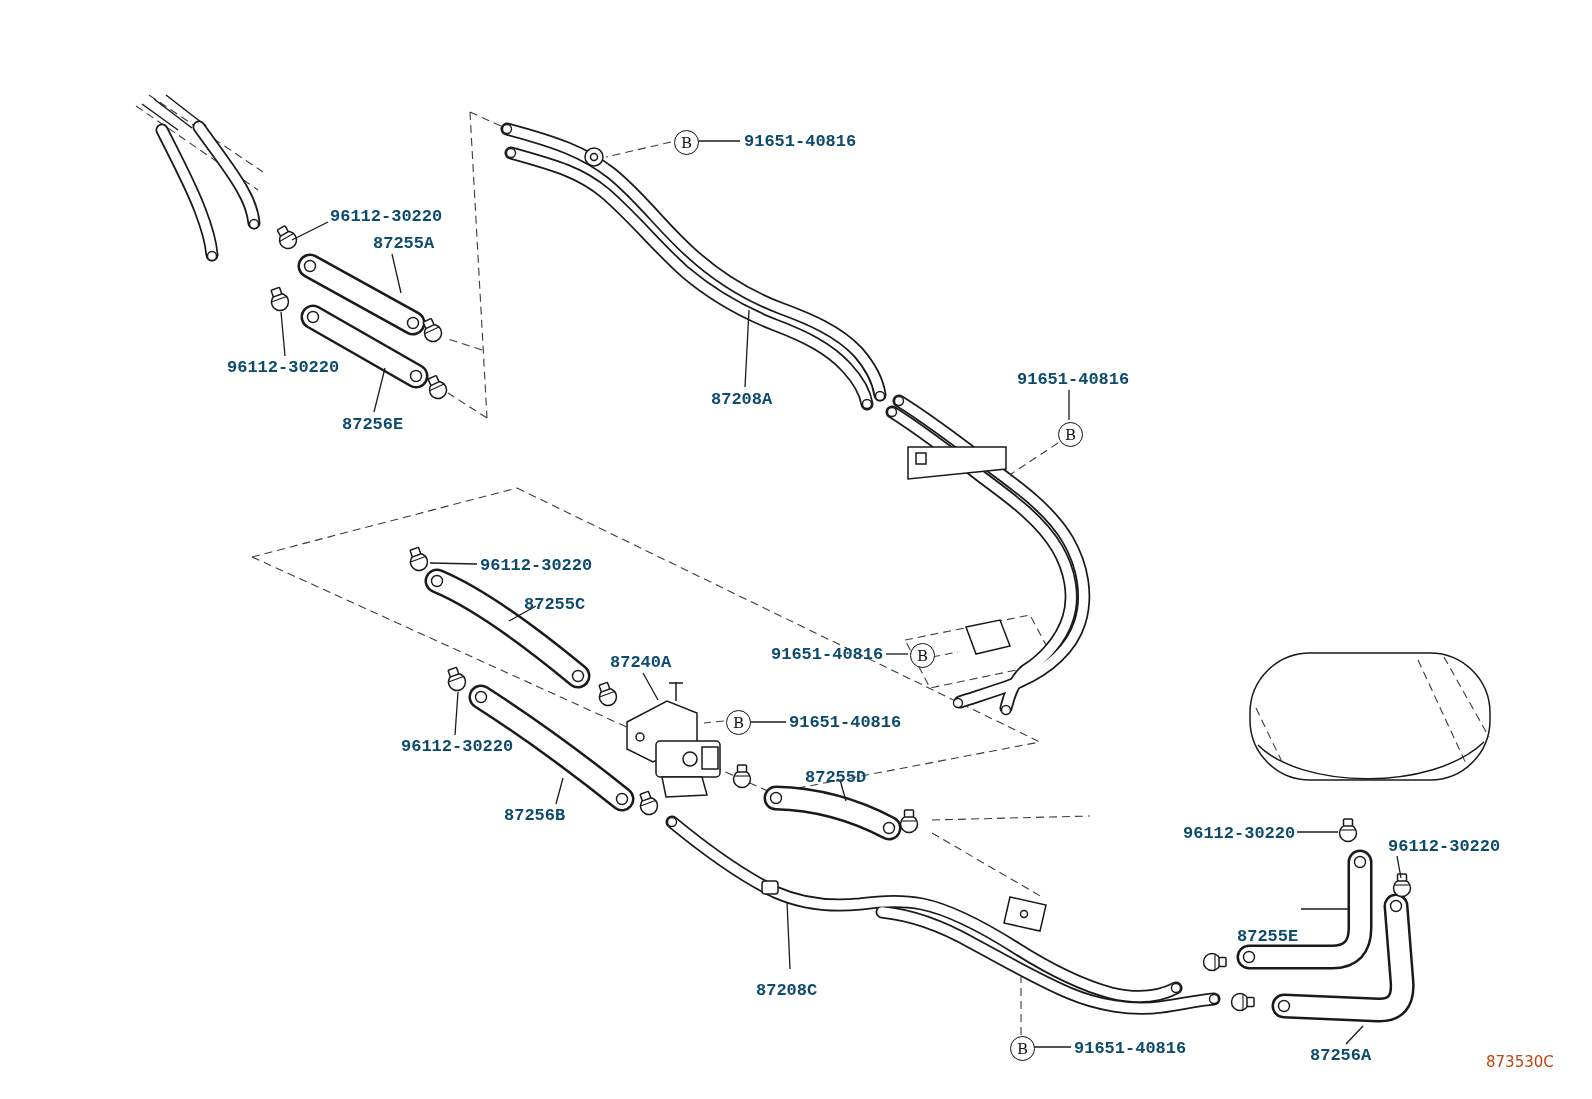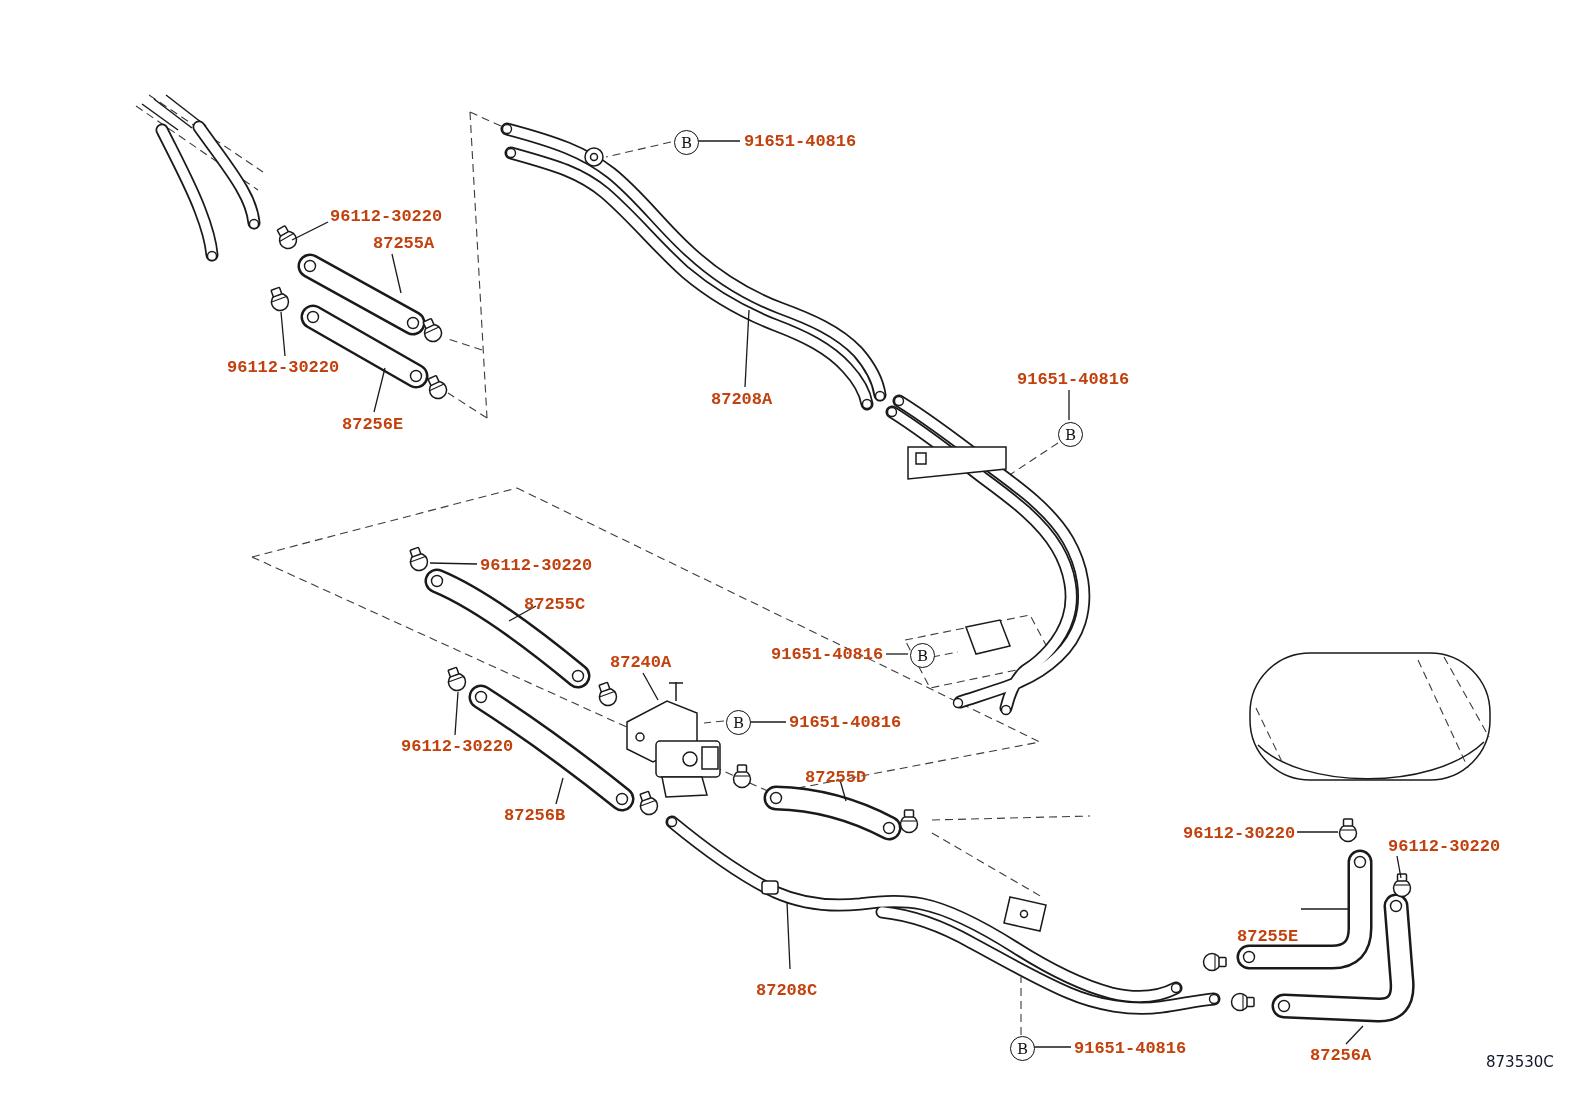--- a/index.html
+++ b/index.html
@@ -10,26 +10,26 @@
   .dash{fill:none;stroke:#3c3c3c;stroke-width:1.1;stroke-dasharray:8 5;}
   .leader{fill:none;stroke:#1a1a1a;stroke-width:1.3;}
   .tube-o{fill:none;stroke:#1a1a1a;stroke-width:25;stroke-linecap:round;}
   .tube-i{fill:none;stroke:#ffffff;stroke-width:20;stroke-linecap:round;}
   .pipe-o{fill:none;stroke:#1a1a1a;stroke-width:13;stroke-linecap:round;}
   .pipe-i{fill:none;stroke:#ffffff;stroke-width:9.5;stroke-linecap:round;}
   .part{fill:#fff;stroke:#1a1a1a;stroke-width:1.5;}
   .cap{fill:#fff;stroke:#1a1a1a;stroke-width:1.4;}
   .clamp circle,.clamp rect{fill:#fff;stroke:#1a1a1a;stroke-width:1.5;}
   .clamp line{stroke:#1a1a1a;stroke-width:1.1;}
-  .part-label{position:absolute;font:bold 17px "Liberation Mono",monospace;color:#c2410c;
+  .part-label{position:absolute;font:bold 17px "Liberation Mono",monospace;color:#0c4a6e;
               white-space:nowrap;letter-spacing:0;}
   .callout{position:absolute;width:23px;height:23px;border:1.6px solid #111;border-radius:50%;
            background:#fff;display:flex;align-items:center;justify-content:center;
            font:15px "DejaVu Serif",serif;color:#111;}
-  .drawing-number{position:absolute;font:15px "DejaVu Sans",sans-serif;color:#0f172a;}
+  .drawing-number{position:absolute;font:15px "DejaVu Sans",sans-serif;color:#c2410c;}
 </style>
 </head>
 <body>
 
 <div id="canvas">
 
   <svg width="1592" height="1099" viewBox="0 0 1592 1099">
 
     <g>
       <line class="dash" x1="136" y1="106" x2="258" y2="190"></line>

